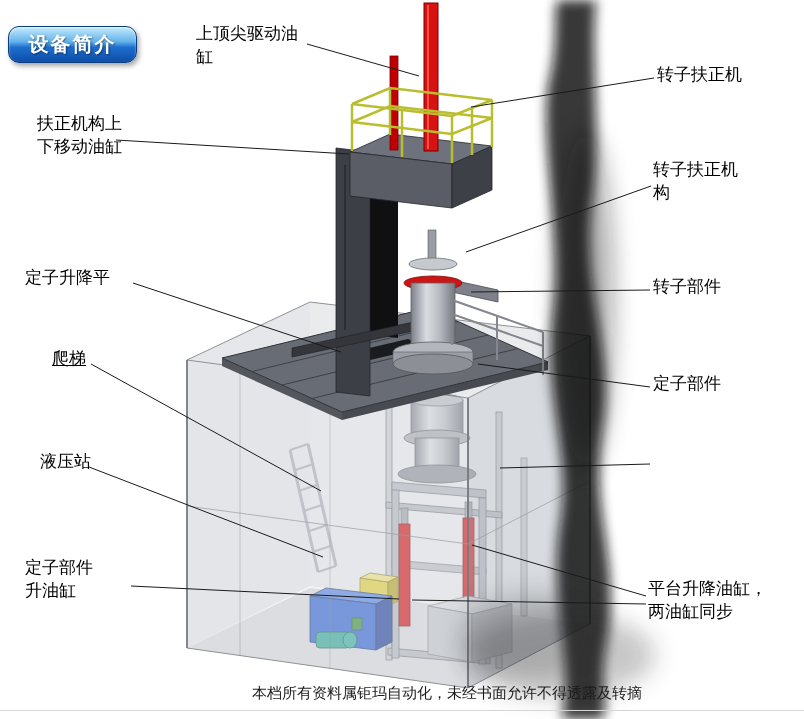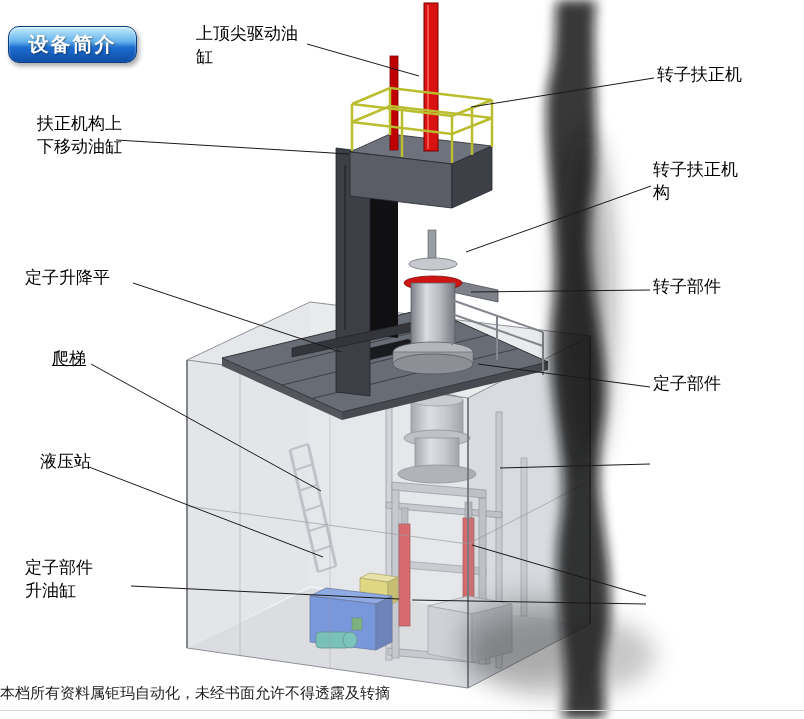--- a/index.html
+++ b/index.html
@@ -10,21 +10,21 @@
   .label { position:absolute; font-size:17px; line-height:1.38; color:#000; white-space:pre-line; }
   .badge {
     position:absolute; left:8px; top:26px; width:129px; height:37px;
     border-radius:11px; display:flex; align-items:center; justify-content:center;
     color:#fff; font-size:20px; font-weight:bold; letter-spacing:2px;
     background:linear-gradient(180deg,#c4ebfb 0%,#63b2ec 42%,#1e6ecf 58%,#0d4da6 100%);
     border:1px solid #0a3d7f;
     box-shadow:2px 3px 5px rgba(0,0,0,.35), inset 0 1px 2px rgba(255,255,255,.7);
     text-shadow:1px 1px 2px rgba(0,0,0,.45);
   }
-  .footer { position:absolute; left:0; top:684px; width:642px; text-align:left; font-size:15px; color:#1a1a1a; }
+  .footer { position:absolute; left:0; top:684px; width:642px; text-align:right; font-size:15px; color:#1a1a1a; }
   .bottom-rule { position:absolute; left:0; top:710px; width:804px; height:1px; background:#d6d6d6; }
 </style>
 </head>
 <body>
 
 <div id="stage">
 
   <svg id="machine-svg" width="804" height="719" viewBox="0 0 804 719">
     <defs>
       <linearGradient id="cylGray" x1="0" y1="0" x2="1" y2="0">
@@ -215,17 +215,19 @@
 下移动油缸</div>
   <div class="label" style="left:653px; top:158px;">转子扶正机
 构</div>
   <div class="label" style="left:25px;  top:266px;">定子升降平</div>
   <div class="label" style="left:653px; top:275px;">转子部件</div>
   <div class="label" style="left:52px;  top:347px;text-decoration:underline;">爬梯</div>
   <div class="label" style="left:653px; top:372px;">定子部件</div>
   <div class="label" style="left:40px;  top:450px;">液压站</div>
   <div class="label" style="left:25px;  top:556px;">定子部件
 升油缸</div>
+  <div class="label" style="left:648px; top:577px;">平台升降油缸，
+两油缸同步</div>
 
   <div class="footer">本档所有资料属钜玛自动化，未经书面允许不得透露及转摘</div>
   <div class="bottom-rule"></div>
 
 </div>
 
 </body></html>

